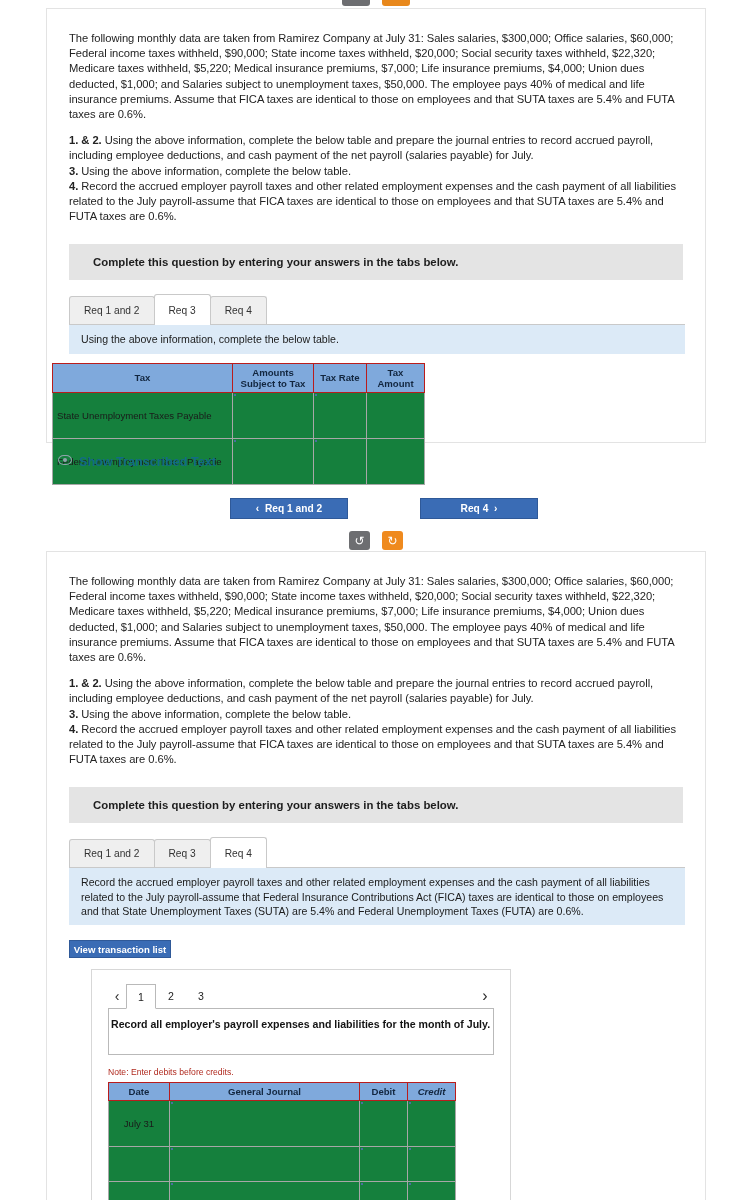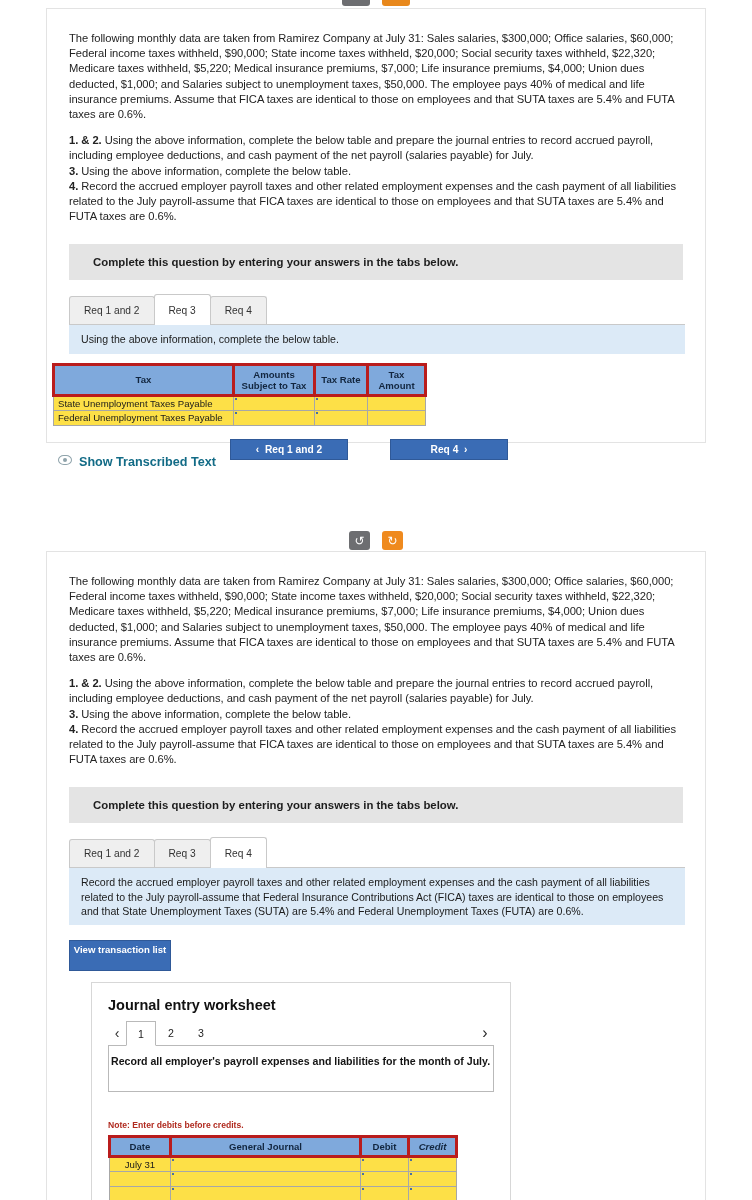--- a/index.html
+++ b/index.html
@@ -84,34 +84,34 @@
     padding:7px 12px;
     font-size:10.6px;
     line-height:14.2px;
     color:#1b1b1b;
   }
 
   
   table.tbl { border-collapse:collapse; }
   table.tbl th {
     background:#7fa9dc;
-    border:3px solid #b91c1c;
+    border:1px solid #b91c1c;
     color:#12263f;
     font-size:9.6px;
     font-weight:bold;
     text-align:center;
     padding:3px 4px;
     line-height:11px;
   }
   table.tbl td {
     border:1px solid #a7a7a7;
     font-size:9.6px;
     height:15px;
-    padding:1px 4px;
-    background:#fde047;
+    padding:17px 4px;
+    background:#15803d;
   }
   td.cellinput {
     border:1px solid #4a6fa0;
     background:#fff;
     position:relative;
   }
   td.cellinput::before{
     content:""; position:absolute; left:1px; top:1px;
     width:2px; height:2px; background:#4a6fa0;
   }
@@ -120,21 +120,21 @@
 
   
   .btn {
     background:#3a6cb5;
     border:1px solid #2f5998;
     color:#fff;
     font-size:9.6px;
     font-weight:bold;
     text-align:center;
     line-height:17px;
-    height:31px;
+    height:18px;
     display:inline-block;
     cursor:pointer;
     white-space:nowrap;
   }
   .btn.nav { width:118px; height:21px; line-height:19px; font-size:10.2px; }
 
   
   .transcribe {
     position:absolute; top:455px; left:58px;
     display:flex; align-items:flex-start; gap:7px;
@@ -183,21 +183,21 @@
   .chev.right { position:absolute; right:0; font-size:16px; }
   .jpanel {
     border:1px solid #b9b9b9;
     padding:9px 2px;
     height:47px;
     font-size:10.6px;
     color:#141414;
     font-weight:bold;
     position:relative; z-index:1;
   }
-  .note { color:#b02a1f; font-size:8.6px; font-weight:bold; margin:28px 0 5px 0; }
+  .note { color:#b02a1f; font-size:8.6px; font-weight:normal; margin:12px 0 5px 0; }
 </style>
 </head>
 <body>
 
 <div class="page-wrap">
 
   <div class="topbar">
     <div class="mini gray"></div>
     <div class="mini orange"></div>
   </div>
@@ -244,21 +244,21 @@
           <tr>
             <td class="lbl">Federal Unemployment Taxes Payable</td>
             <td class="cellinput"></td>
             <td class="cellinput"></td>
             <td></td>
           </tr>
         </tbody>
       </table>
     </div>
 
-    <div style="padding:13px 0 0 0; display:flex; gap:42px; padding-left:183px;">
+    <div style="padding:13px 0 0 0; display:flex; gap:72px; padding-left:183px;">
       <div class="btn nav">
         <span>‹</span>&nbsp;&nbsp;<span>Req 1 and 2</span>
       </div>
       <div class="btn nav">
         <span>Req 4</span>&nbsp;&nbsp;<span>›</span>
       </div>
     </div>
   </div>
 
   <div class="transcribe">
@@ -292,21 +292,20 @@
       </div>
       <div class="blue-band" style="width:616px;">Record the accrued employer payroll taxes and other related employment expenses and the cash payment of all liabilities related to the July payroll-assume that Federal Insurance Contributions Act (FICA) taxes are identical to those on employees and that State Unemployment Taxes (SUTA) are 5.4% and Federal Unemployment Taxes (FUTA) are 0.6%.</div>
     </div>
 
     <div style="padding:14px 0 0 22px;">
       <div class="btn" style="width:102px;">View transaction list</div>
     </div>
 
     <div style="padding:11px 0 0 44px;">
       <div class="jbox" style="width:420px;">
-        <div class="jtitle">Journal entry worksheet</div>
 
         <div class="jnav">
           <span class="chev">‹</span>
           <span class="jtab active">1</span>
           <span class="jtab">2</span>
           <span class="jtab">3</span>
           <span class="chev right">›</span>
         </div>
 
         <div class="jpanel">Record all employer's payroll expenses and liabilities for the month of July.</div>

